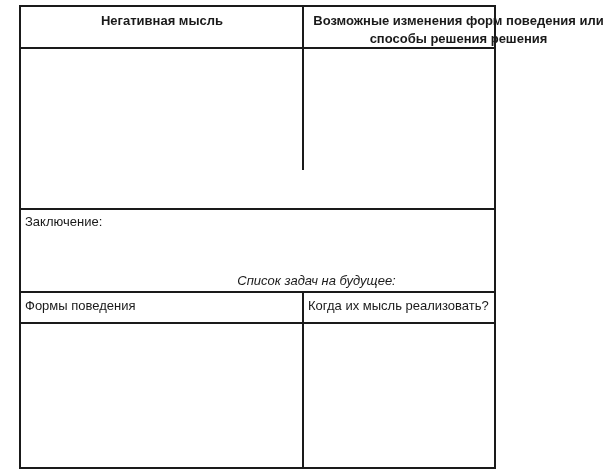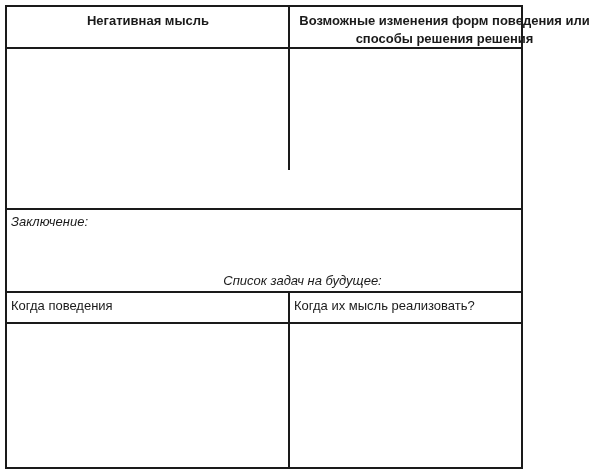--- a/index.html
+++ b/index.html
@@ -1,18 +1,18 @@
 <!DOCTYPE html>
 <html><head>
   <meta charset="utf-8">
   <style>
     html, body { margin: 0; padding: 0; background: #ffffff; }
     body { width: 605px; height: 473px; position: relative; overflow: hidden;
            font-family: "Liberation Sans", "DejaVu Sans", sans-serif; color: #1a1a1a; }
-    .sheet { position: absolute; left: 5px; top: 5px; width: 518px; height: 464px;
+    .sheet { position: absolute; left: 19px; top: 5px; width: 477px; height: 464px;
              border: 2px solid #1a1a1a; box-sizing: border-box; }
     .hline { position: absolute; left: 0; right: 0; height: 0; border-top: 2px solid #1a1a1a; }
     .vline { position: absolute; width: 0; border-left: 2px solid #1a1a1a; }
     .cell-text { position: absolute; font-size: 13px; line-height: 17px; }
     .hdr { font-weight: bold; text-align: center; font-size: 13px; line-height: 18px; }
     .field { position: absolute; }
   </style>
 </head>
 <body>
 
@@ -22,27 +22,27 @@
   <div class="cell-text hdr" style="left:284px; width:307px; top:5px;">Возможные изменения форм поведения или способы решения решения</div>
 
   <div class="hline" style="top:40px;"></div>
   <div class="vline" style="left:281px; top:0; height:163px;"></div>
 
   <div class="field" style="left:0; top:42px; width:281px; height:159px;"></div>
   <div class="field" style="left:283px; top:42px; width:308px; height:159px;"></div>
 
   <div class="hline" style="top:201px;"></div>
 
-  <div class="cell-text" style="left:4px; top:206px;font-style:italic;">Заключение:</div>
+  <div class="cell-text" style="left:4px; top:206px;">Заключение:</div>
   <div class="field" style="left:0; top:224px; width:591px; height:40px;"></div>
   <div class="cell-text" style="left:0; width:591px; text-align:center; top:265px;font-style:italic;">Список задач на будущее:</div>
 
   <div class="hline" style="top:284px;"></div>
   <div class="vline" style="left:281px; top:284px; height:176px;"></div>
 
-  <div class="cell-text" style="left:4px; top:290px;">Когда поведения</div>
+  <div class="cell-text" style="left:4px; top:290px;">Формы поведения</div>
   <div class="cell-text" style="left:287px; top:290px;">Когда их мысль реализовать?</div>
 
   <div class="hline" style="top:315px;"></div>
 
   <div class="field" style="left:0; top:317px; width:281px; height:143px;"></div>
   <div class="field" style="left:283px; top:317px; width:308px; height:143px;"></div>
 </div>
 
 </body></html>

